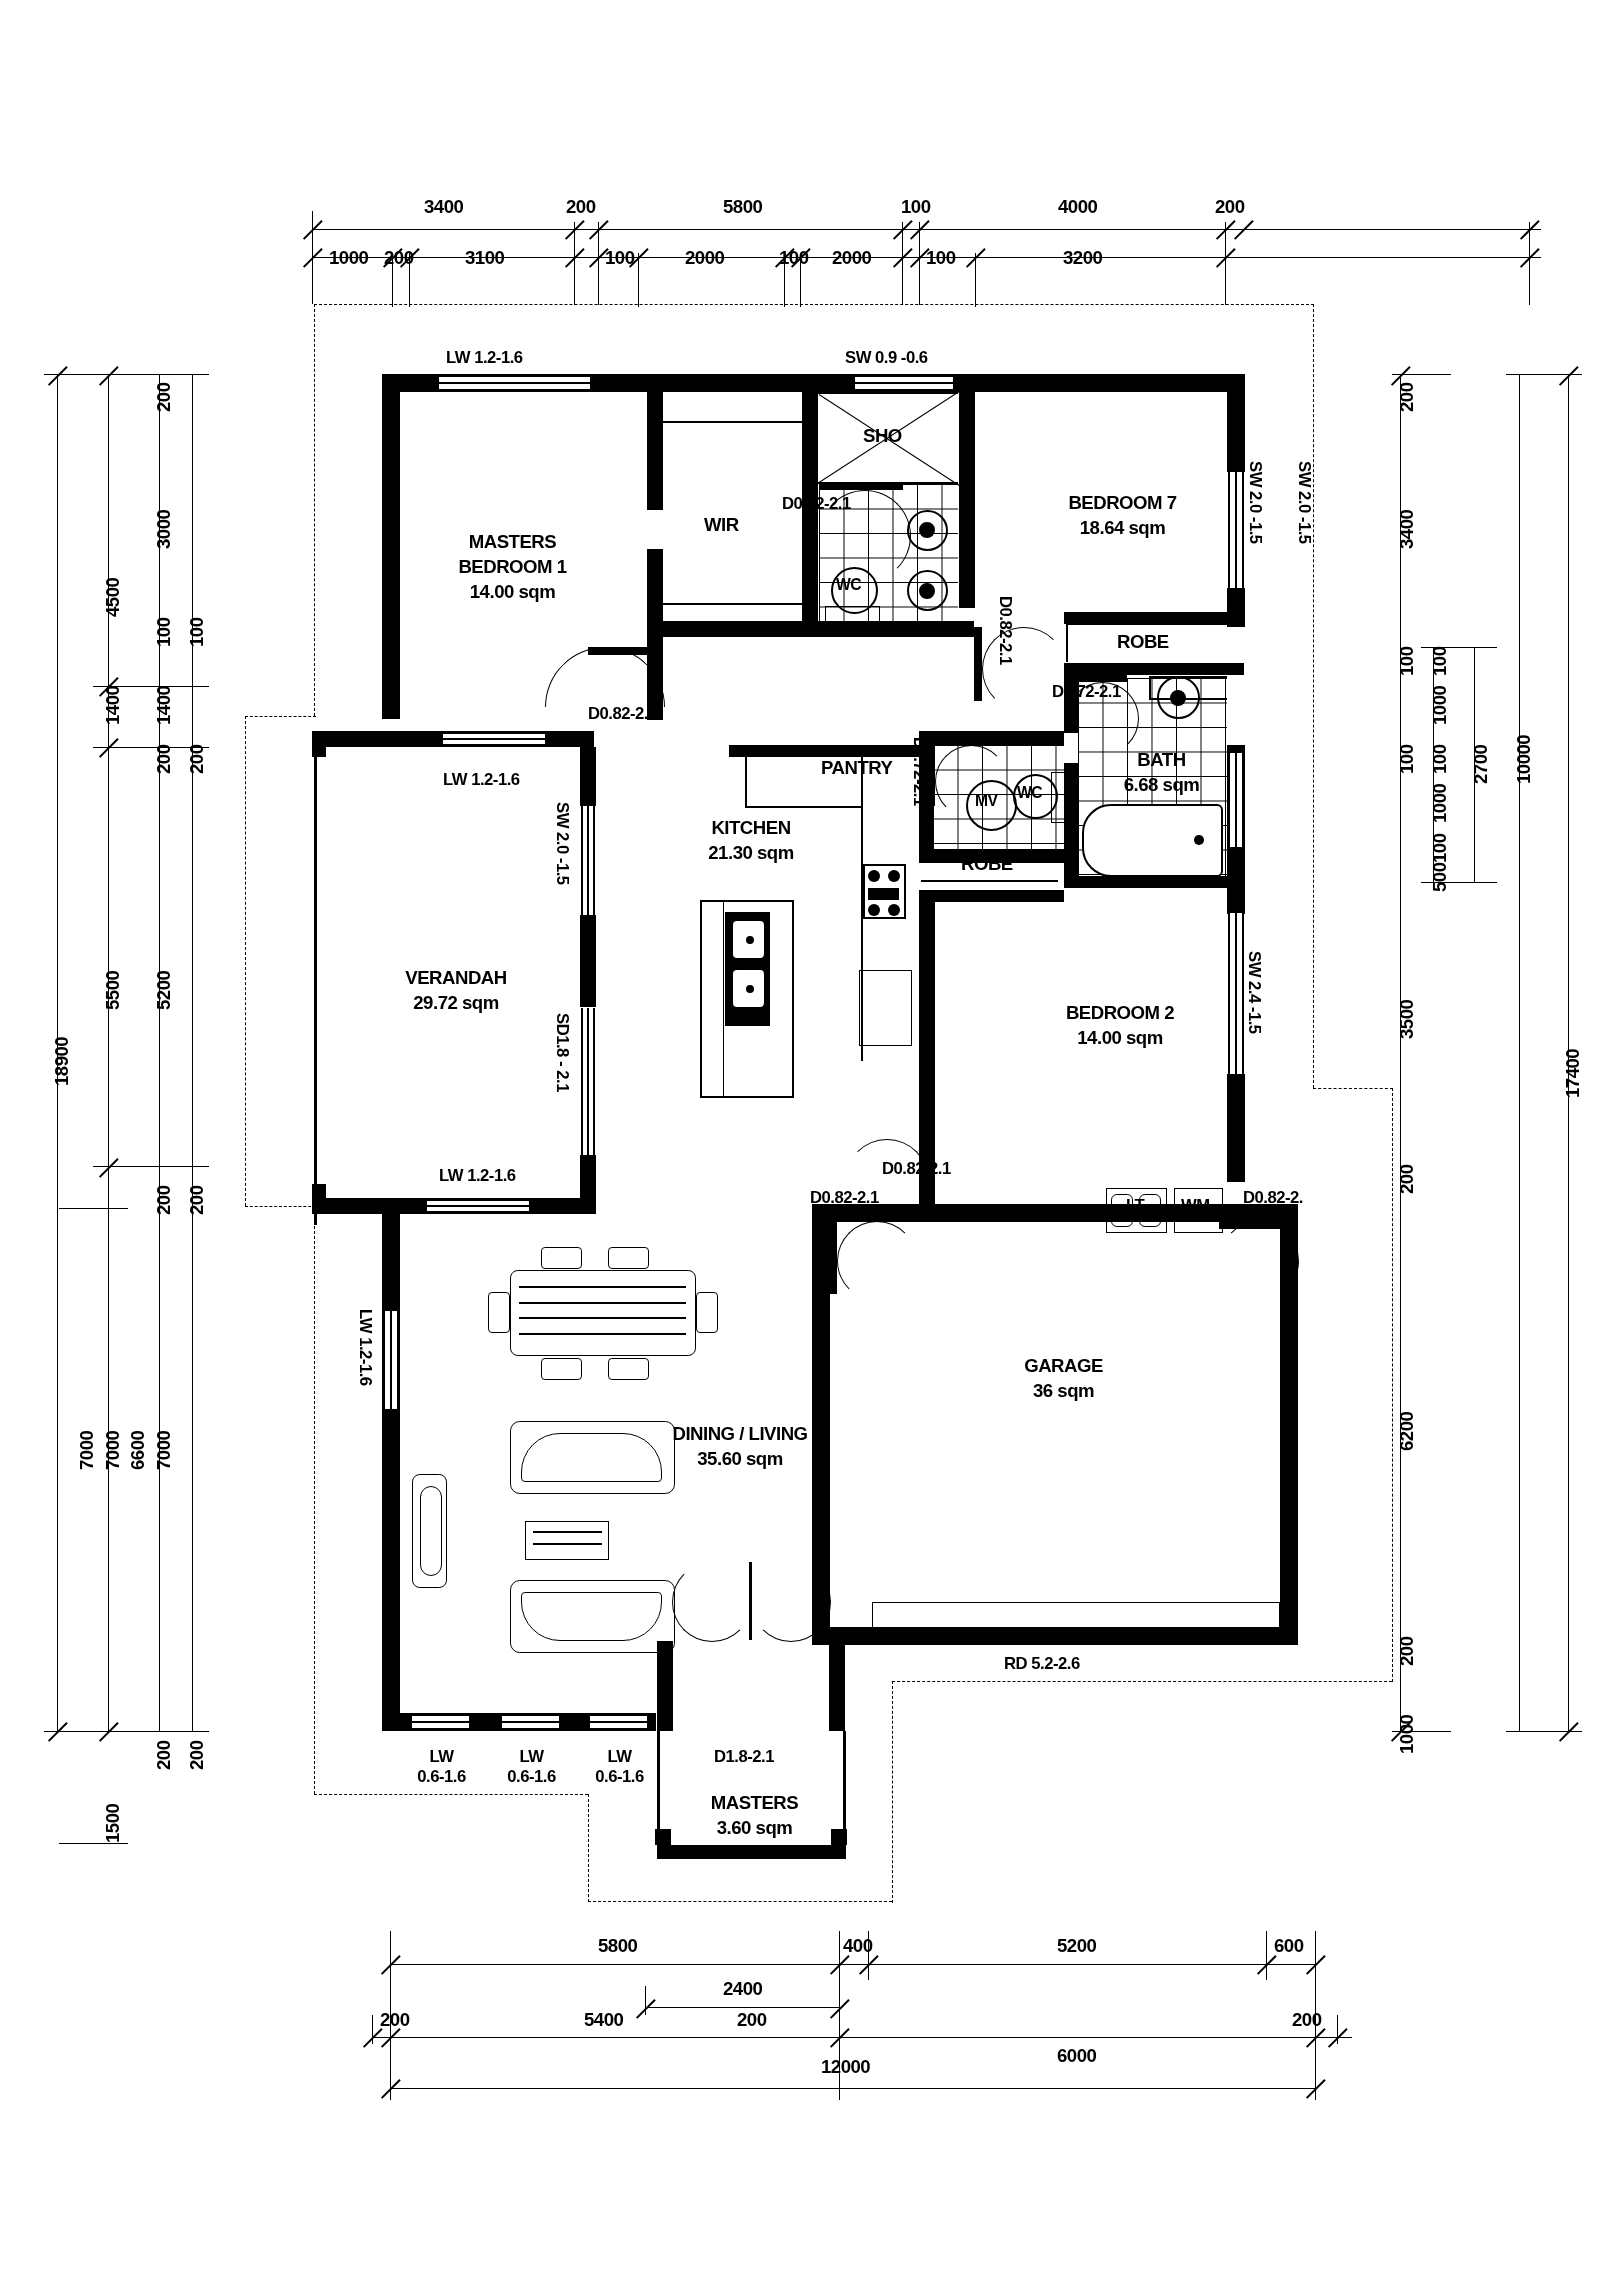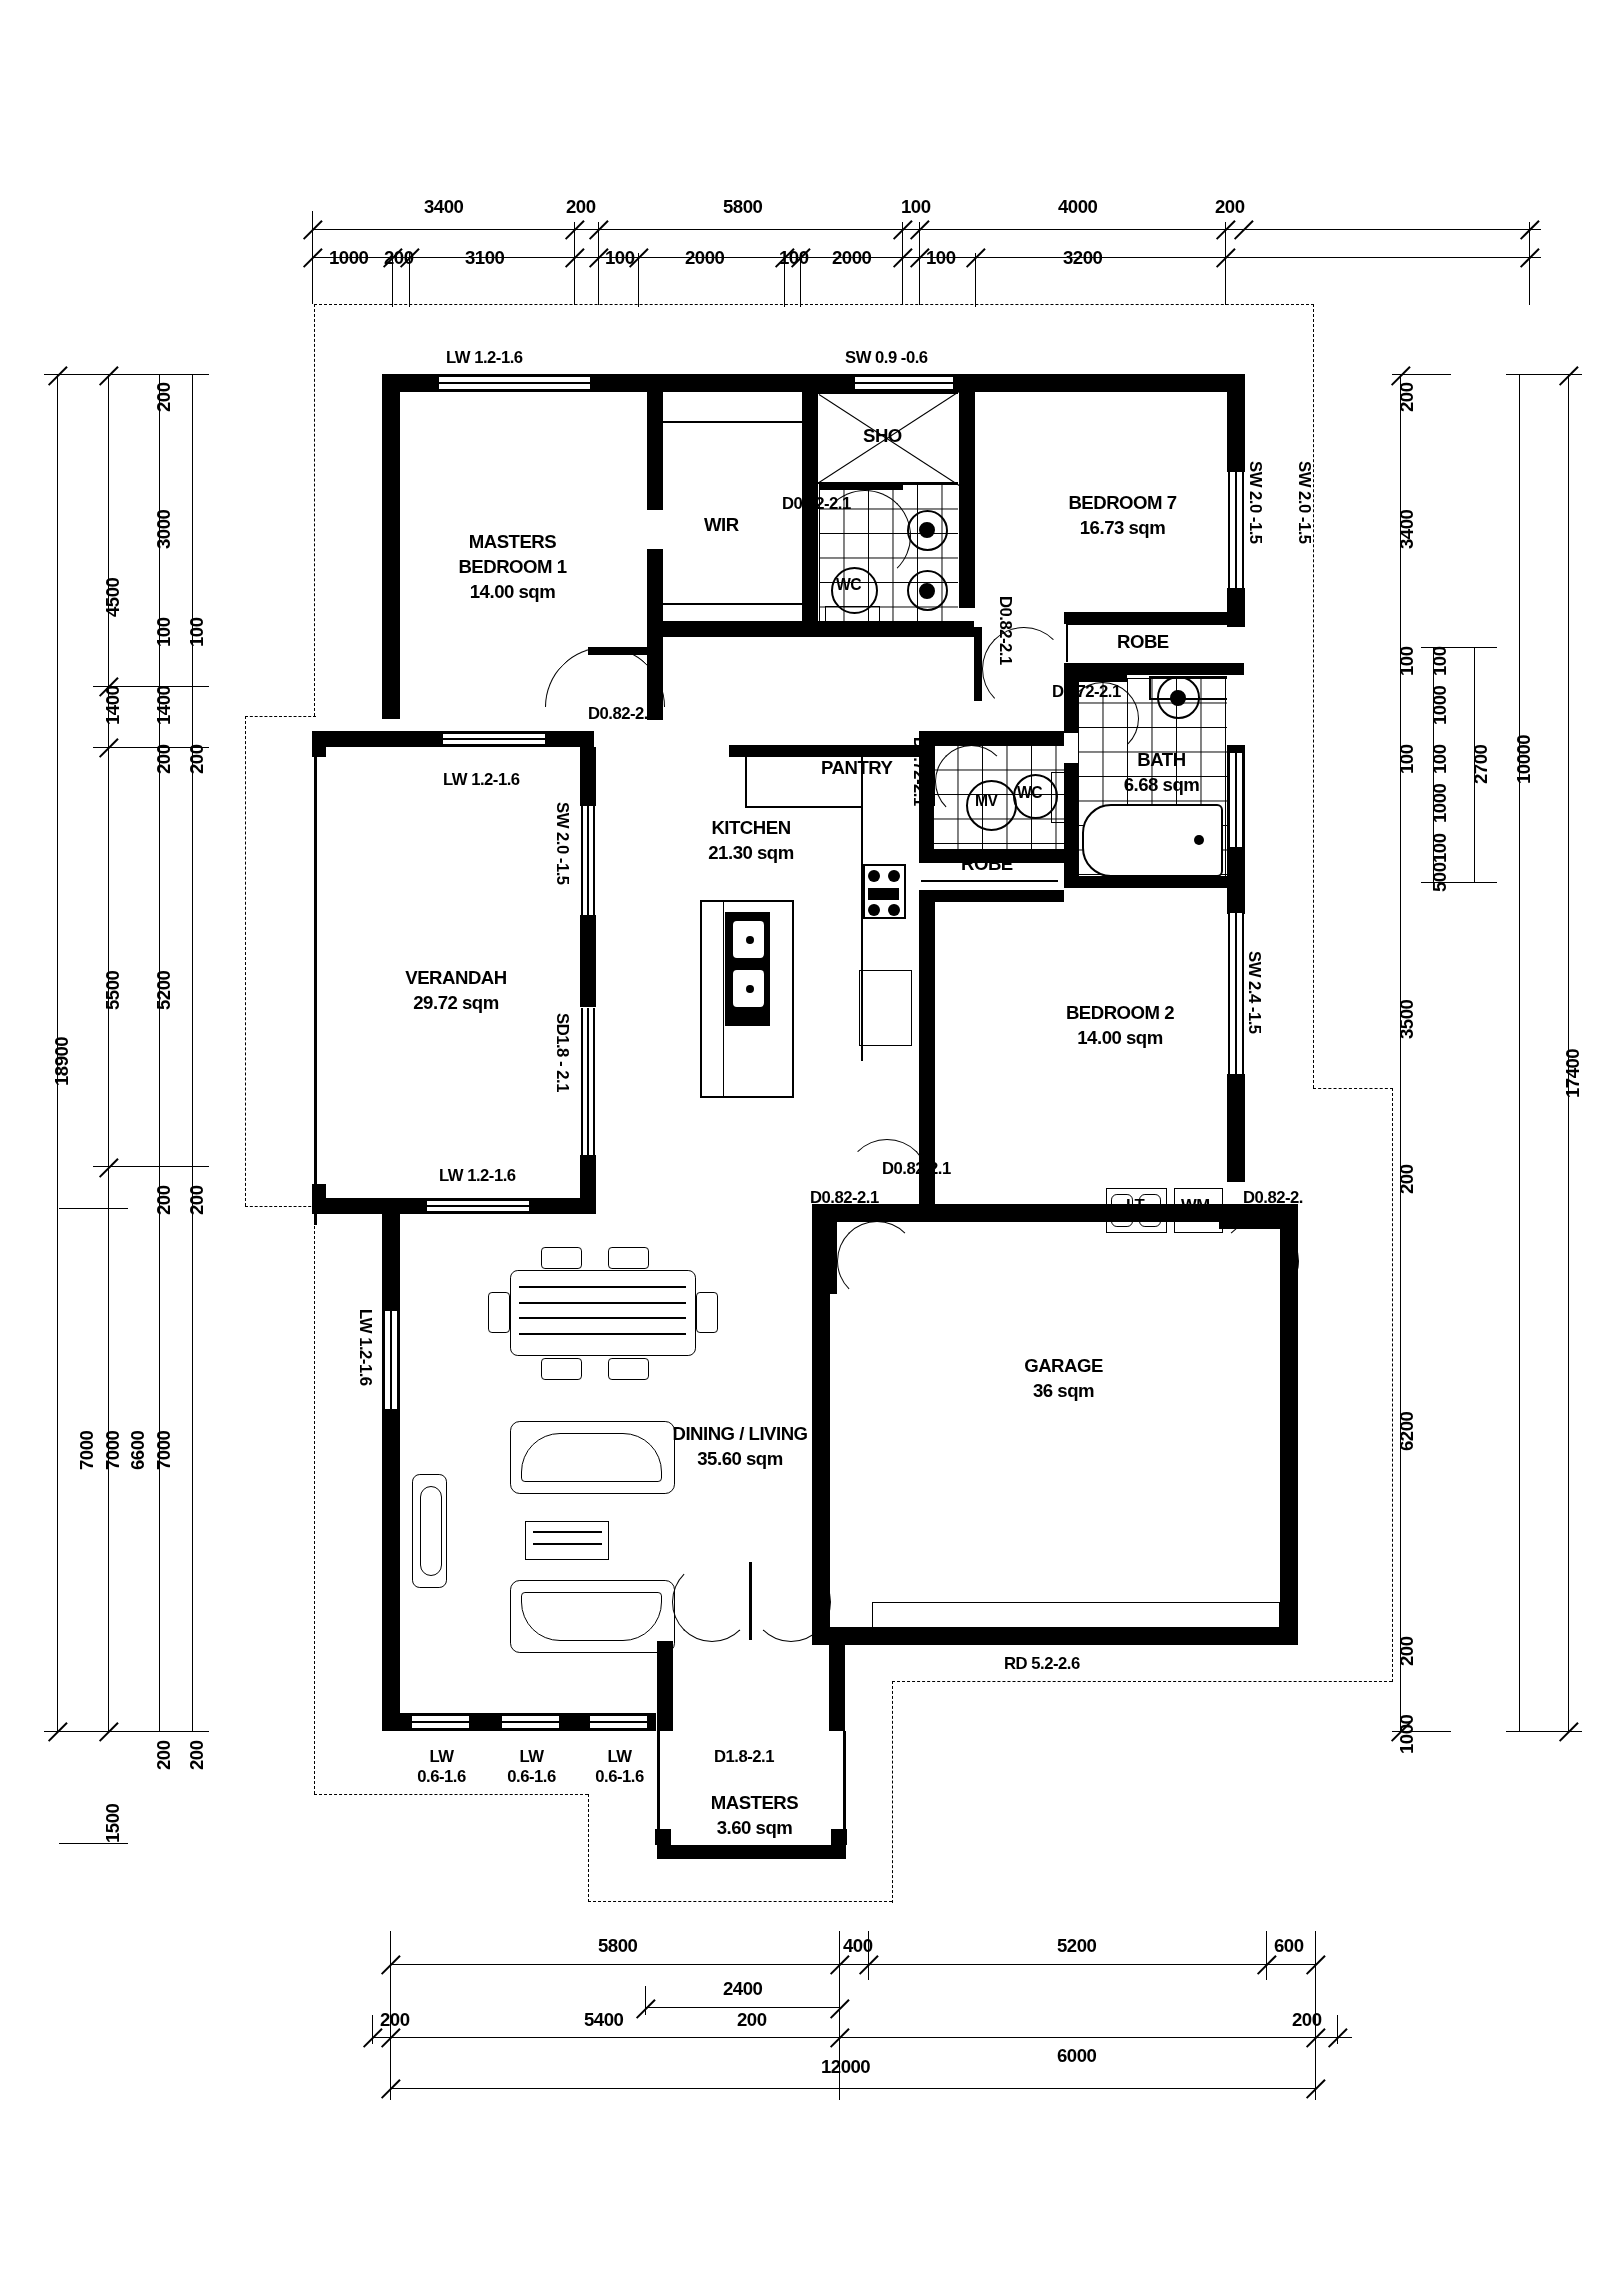--- a/index.html
+++ b/index.html
@@ -162,21 +162,21 @@
   <div class="circ" style="left:907px;top:510px;width:37px;height:37px;"></div>
   <div class="circ" style="left:919px;top:522px;width:11.8px;height:11.8px;background:#000;"></div>
   <div class="circ" style="left:907px;top:570px;width:37px;height:37px;"></div>
   <div class="circ" style="left:919px;top:583px;width:11.8px;height:11.8px;background:#000;"></div>
   <div class="circ" style="left:831px;top:567px;width:43px;height:43px;"></div>
   <div class="lbl" style="left:836px;top:576px;font-size:15.7px;">WC</div>
   <div class="boxn" style="left:825px;top:606px;width:55px;height:15.7px;"></div>
 
   <div class="lbl room" style="left:1039px;top:490px;width:167px;">
     <span>BEDROOM 7</span><br>
-    <span>16.73 sqm</span>
+    <span>18.64 sqm</span>
   </div>
   <div class="winv" style="left:1228px;top:472px;width:15.7px;height:116px;"></div>
   <div class="lbl tag vert" style="left:1265px;top:461px;transform:rotate(90deg);">SW 2.0 -1.5</div>
   <div class="lbl tag vert" style="left:1314px;top:461px;transform:rotate(90deg);">SW 2.0 -1.5</div>
 
   <div class="w" style="left:974px;top:627px;width:7.8px;height:74px;"></div>
   <div class="arc" style="left:982px;top:627px;width:82px;height:82px;border-color:#000 transparent transparent #000;"></div>
   <div class="lbl tag vert" style="left:1015px;top:596px;transform:rotate(90deg);">D0.82-2.1</div>
 
   <div class="w" style="left:1064px;top:612px;width:180px;height:11.8px;"></div>

